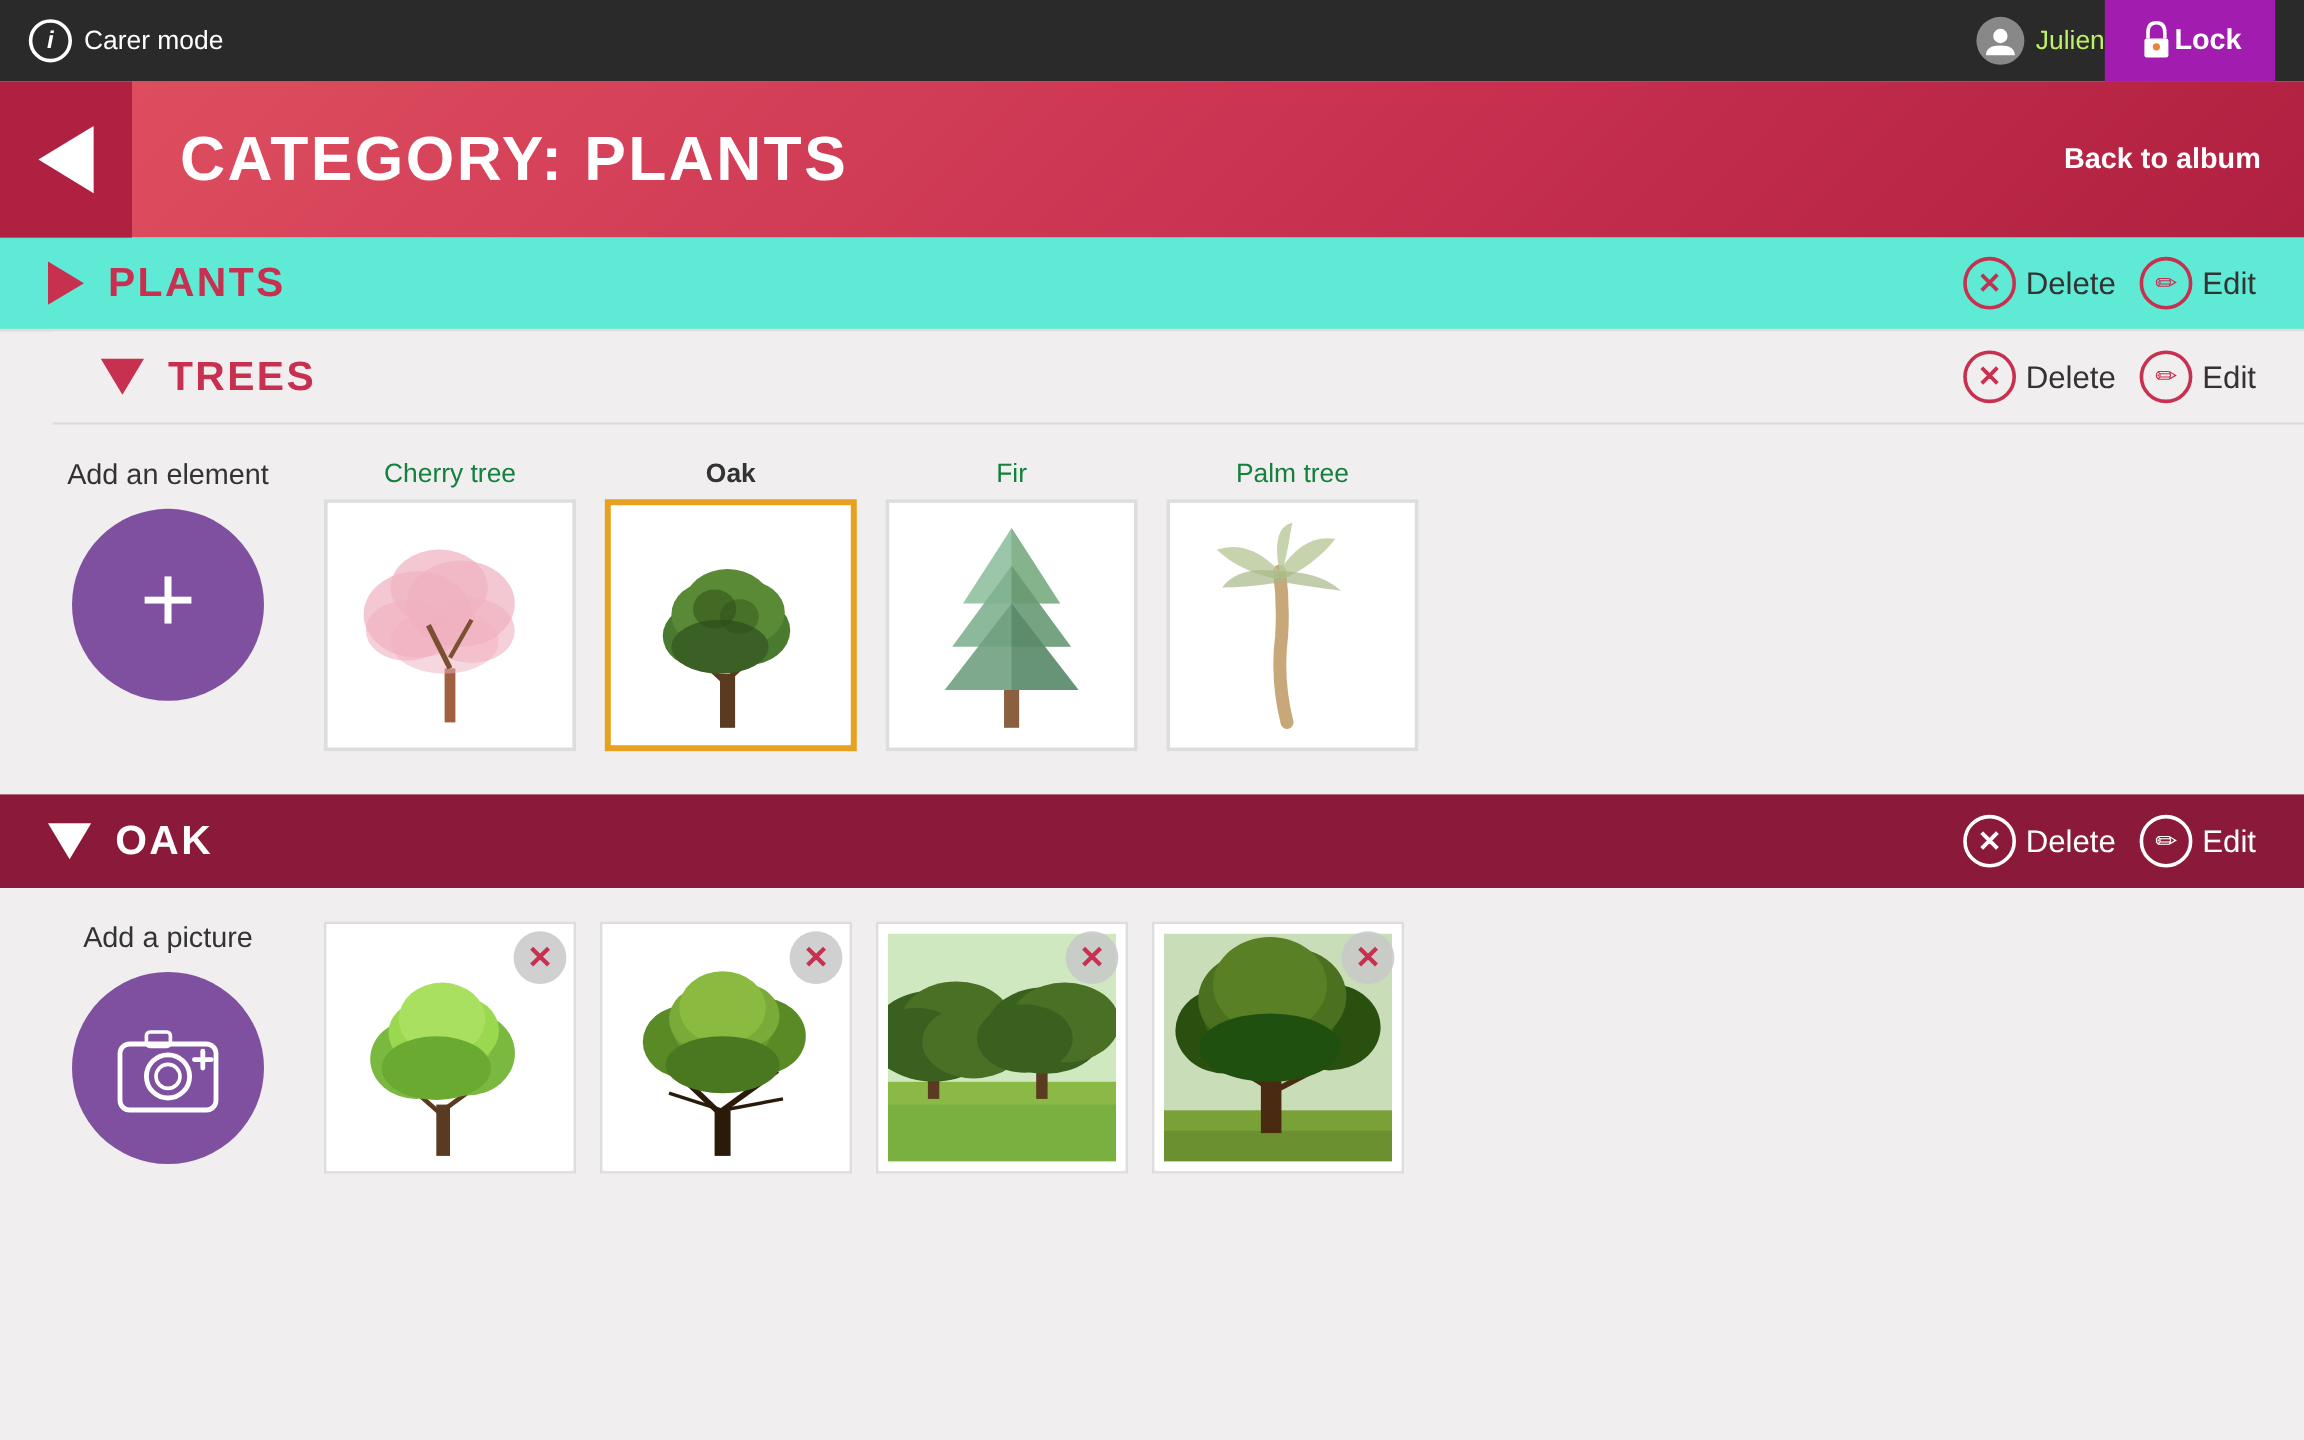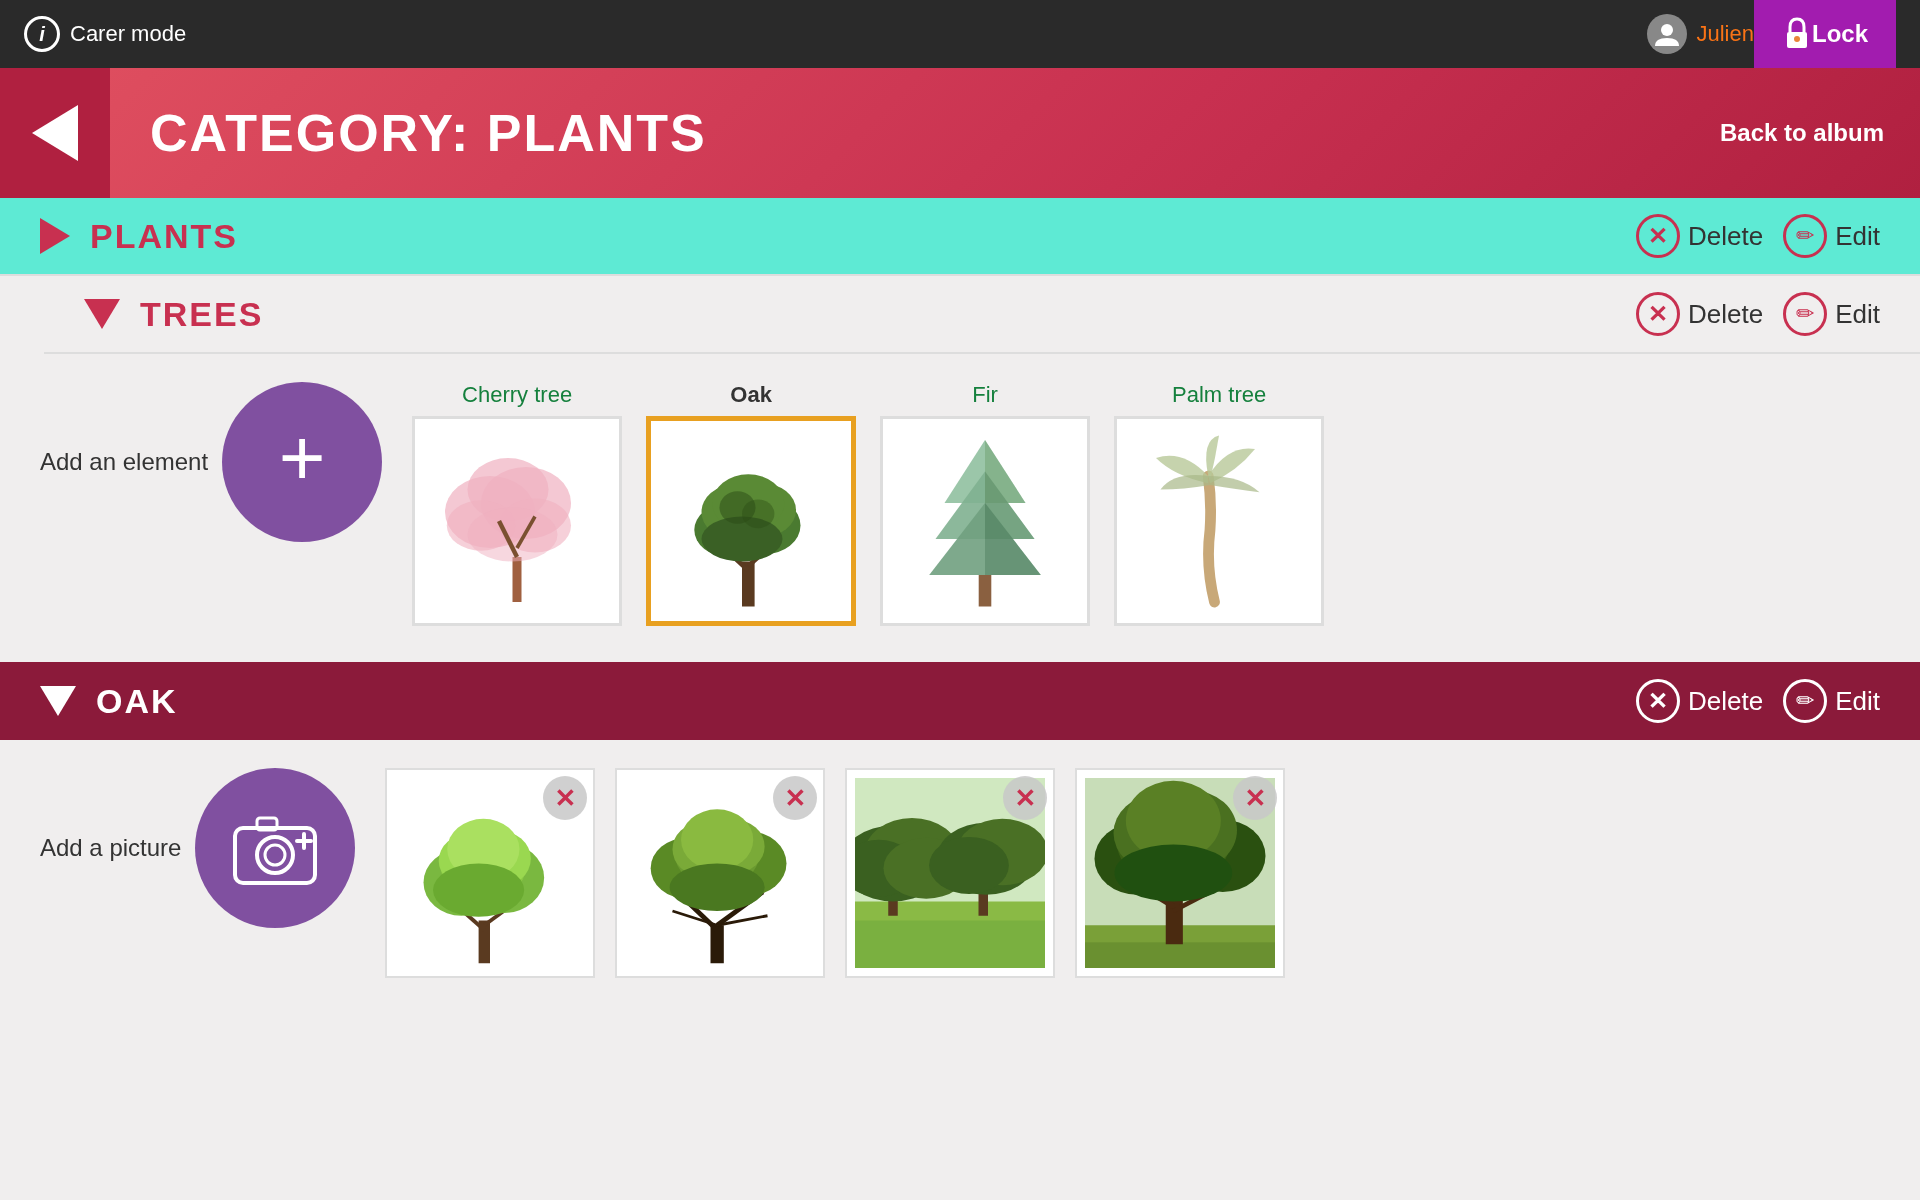--- a/index.html
+++ b/index.html
@@ -34,21 +34,21 @@
       color: white;
       font-style: italic;
       font-weight: bold;
       font-size: 20px;
     }
     .top-bar-user {
       margin-left: auto;
       display: flex;
       align-items: center;
       gap: 10px;
-      color: #f97316;
+      color: #bef264;
       font-size: 22px;
     }
     .user-icon {
       width: 40px; height: 40px;
       border-radius: 50%;
       background: #888;
       display: flex; align-items: center; justify-content: center;
       color: white;
     }
     .lock-btn {
@@ -175,21 +175,21 @@
     
     .trees-content {
       display: flex;
       align-items: flex-start;
       padding: 28px 40px;
       gap: 30px;
       background: #f0eeee;
     }
     .add-element-area {
       display: flex;
-      flex-direction: row;
+      flex-direction: column;
       align-items: center;
       gap: 14px;
       min-width: 200px;
     }
     .add-element-label {
       font-size: 24px;
       color: #333;
     }
     .add-circle {
       width: 160px; height: 160px;
@@ -288,21 +288,21 @@
     
     .oak-content {
       display: flex;
       align-items: flex-start;
       padding: 28px 40px;
       gap: 30px;
       background: #f0eeee;
     }
     .add-picture-area {
       display: flex;
-      flex-direction: row;
+      flex-direction: column;
       align-items: center;
       gap: 14px;
       min-width: 200px;
     }
     .add-picture-label {
       font-size: 24px;
       color: #333;
     }
     .add-picture-circle {
       width: 160px; height: 160px;

